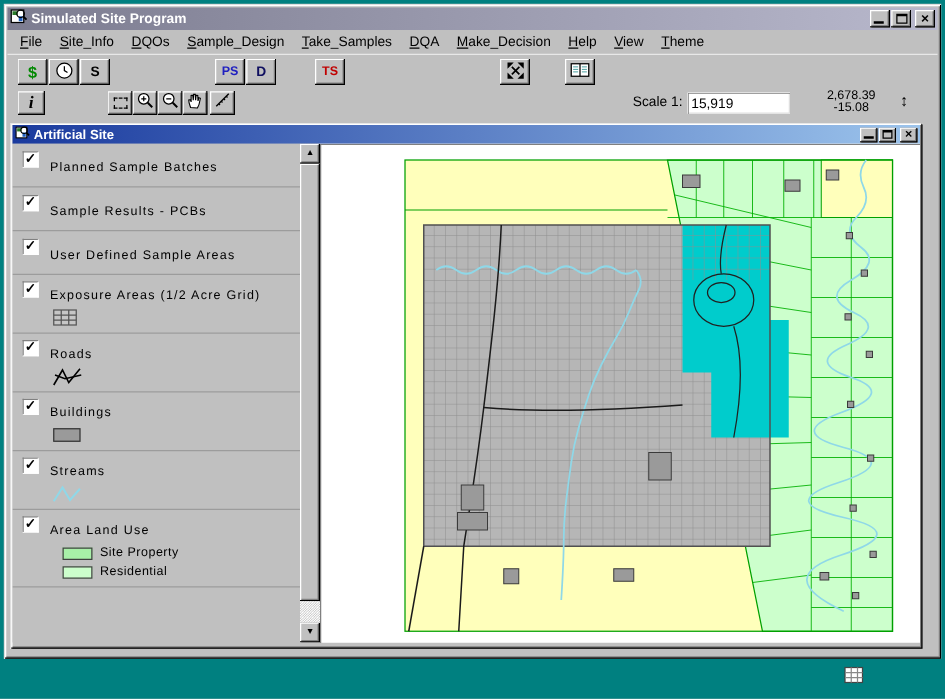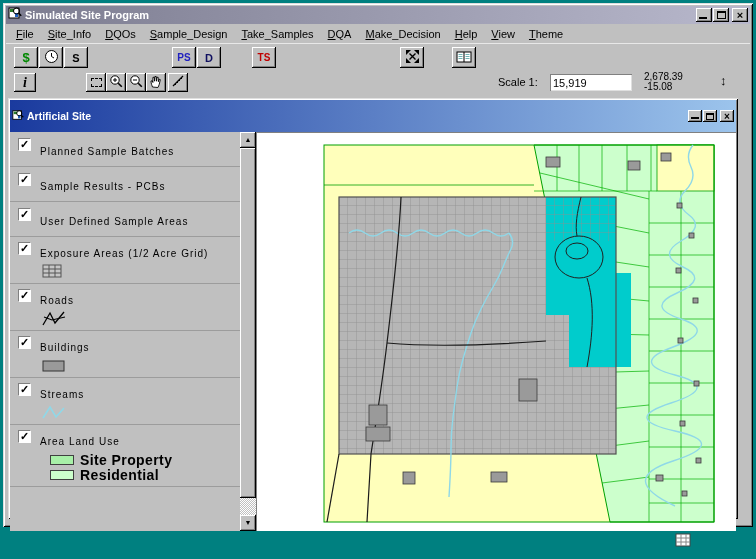--- a/index.html
+++ b/index.html
@@ -3,21 +3,21 @@
 <meta charset="utf-8">
 <style>
 *{margin:0;padding:0;box-sizing:border-box}
 html,body{width:756px;height:559px;overflow:hidden}
 body{background:var(--c-desktop,#008080);font-family:"Liberation Sans",sans-serif;position:relative;color:#000}
 .win-frame{background:var(--c-chrome,#c0c0c0);box-shadow:inset 1px 1px 0 #dfdfdf,inset -1px -1px 0 #000,inset 2px 2px 0 #fff,inset -2px -2px 0 #808080}
 #app{position:absolute;left:3px;top:3px;width:750px;height:524px;padding:3px}
 
 .titlebar{display:flex;align-items:center;gap:3px;padding:4px 2px;position:relative}
 .titlebar.inactive{height:18px;background:linear-gradient(90deg,#7c7c90,#b8b8cc)}
-.titlebar.active{height:32px;background:linear-gradient(90deg,#1a3a9e,#9cc4ec)}
+.titlebar.active{height:15px;background:linear-gradient(90deg,#1a3a9e,#9cc4ec)}
 .title-text{color:#fff;font-weight:bold;font-size:11px;flex:1;white-space:nowrap}
 .titlebar.active .title-text{font-size:10.5px}
 .tb-btns{display:flex;gap:1px;align-items:center}
 .tbtn{width:16px;height:14px;background:#c0c0c0;box-shadow:inset -1px -1px 0 #000,inset 1px 1px 0 #fff,inset -2px -2px 0 #808080;display:flex;align-items:center;justify-content:center;font-size:11px;font-weight:bold;position:relative}
 .titlebar.active .tbtn{width:14px;height:12px;font-size:10px}
 .tbtn.close-b{margin-left:2px}
 .gl-min{position:absolute;left:3px;bottom:3px;width:8px;height:2px;background:#000}
 .gl-max{width:9px;height:8px;border:1px solid #000;border-top-width:2px}
 .titlebar.active .gl-max{width:8px;height:7px}
 
@@ -27,40 +27,40 @@
 .toolbar1{position:relative;height:28px;border-top:1px solid #e8e8e8}
 .toolbar2{position:relative;height:24px}
 .tb1btn{position:absolute;top:3px;width:24px;height:21px;background:#c0c0c0;box-shadow:inset -1px -1px 0 #000,inset 1px 1px 0 #fff,inset -2px -2px 0 #808080;display:flex;align-items:center;justify-content:center;font-weight:bold;font-size:11px}
 .tb2btn{position:absolute;top:2px;width:20px;height:19px;background:#c0c0c0;box-shadow:inset -1px -1px 0 #000,inset 1px 1px 0 #fff,inset -2px -2px 0 #808080;display:flex;align-items:center;justify-content:center}
 .lbl-dollar{color:#008800;font-size:13px}
 .lbl-ps{color:#2020c0;font-size:10px}
 .lbl-d{color:#101060}
 .lbl-ts{color:#c00000;font-size:10px}
 .info-i{font-family:"Liberation Serif",serif;font-style:italic;font-weight:bold;font-size:14px}
 .sel-rect{width:11px;height:9px;border:1px dashed #000}
-.scale-label{position:absolute;left:492px;top:5px;width:48px;text-align:left;font-size:11px}
+.scale-label{position:absolute;left:492px;top:5px;width:48px;text-align:right;font-size:11px}
 .scale-input{position:absolute;left:544px;top:3px;width:82px;height:17px;border:none;background:#fff;box-shadow:inset 1px 1px 0 #808080,inset -1px -1px 0 #dfdfdf;font-family:"Liberation Sans",sans-serif;font-size:11px;padding:1px 3px}
-.coords{position:absolute;left:638px;top:1px;width:74px;text-align:left;font-size:10px;line-height:10px}
+.coords{position:absolute;left:638px;top:1px;width:74px;text-align:center;font-size:10px;line-height:10px}
 .updown{position:absolute;left:714px;top:2px;font-size:13px;font-weight:bold}
 
 .client{position:relative;height:429px}
 #child{position:absolute;left:2px;top:3px;width:730px;height:421px;padding:2px}
 .child-body{display:flex;height:399px;position:relative}
 
 .legend{width:246px;position:relative;overflow:hidden;background:#c0c0c0;padding-right:16px}
 .leg-row{position:relative;border-bottom:1px solid #9c9c9c;padding:9px 2px 7px 30px}
 .leg-row.compact{padding:6px 2px 4px 30px}
 .cb{position:absolute;left:8px;top:6px;width:13px;height:13px;background:#fff;border:1px solid;border-color:#808080 #fff #fff #808080;font-size:11px;line-height:11px;text-align:center;font-weight:bold}
 .leg-row.compact .cb{top:5px}
 .leg-label{font-size:10px;font-weight:normal;letter-spacing:1px;white-space:nowrap}
 .leg-icon{margin:3px 0 0 2px;height:15px}
 .leg-sub{margin:3px 0 0 10px}
 .leg-sub-row{display:flex;align-items:center;gap:6px;height:15px}
 .swatch{width:24px;height:10px;border:1px solid #404040;display:inline-block}
-.sub-label{font-size:14px;font-weight:bold;letter-spacing:.4px}
+.sub-label{font-size:10px;font-weight:normal;letter-spacing:.4px}
 
 .vscroll{position:absolute;right:0;top:0;bottom:0;width:16px;background-color:#fff;background-image:linear-gradient(45deg,#c0c0c0 25%,transparent 25%,transparent 75%,#c0c0c0 75%),linear-gradient(45deg,#c0c0c0 25%,transparent 25%,transparent 75%,#c0c0c0 75%);background-size:2px 2px;background-position:0 0,1px 1px}
 .sb-btn{position:absolute;left:0;width:16px;height:16px;background:#c0c0c0;box-shadow:inset -1px -1px 0 #000,inset 1px 1px 0 #fff,inset -2px -2px 0 #808080;font-size:7px;line-height:16px;text-align:center}
 .sb-btn.up{top:0}.sb-btn.down{bottom:0}
 .sb-thumb{position:absolute;left:0;right:0;top:16px;bottom:33px;background:#c0c0c0;box-shadow:inset -1px -1px 0 #000,inset 1px 1px 0 #fff,inset -2px -2px 0 #808080}
 
 .map{flex:1;background:#fff;box-shadow:inset 1px 1px 0 #808080,inset -1px -1px 0 #fff;position:relative}
 .map svg{position:absolute;left:1px;top:1px;width:478px;height:397px}
 
 .tray-icon{position:absolute;left:672px;top:531px;width:22px;height:18px;display:flex;align-items:center;justify-content:center}

